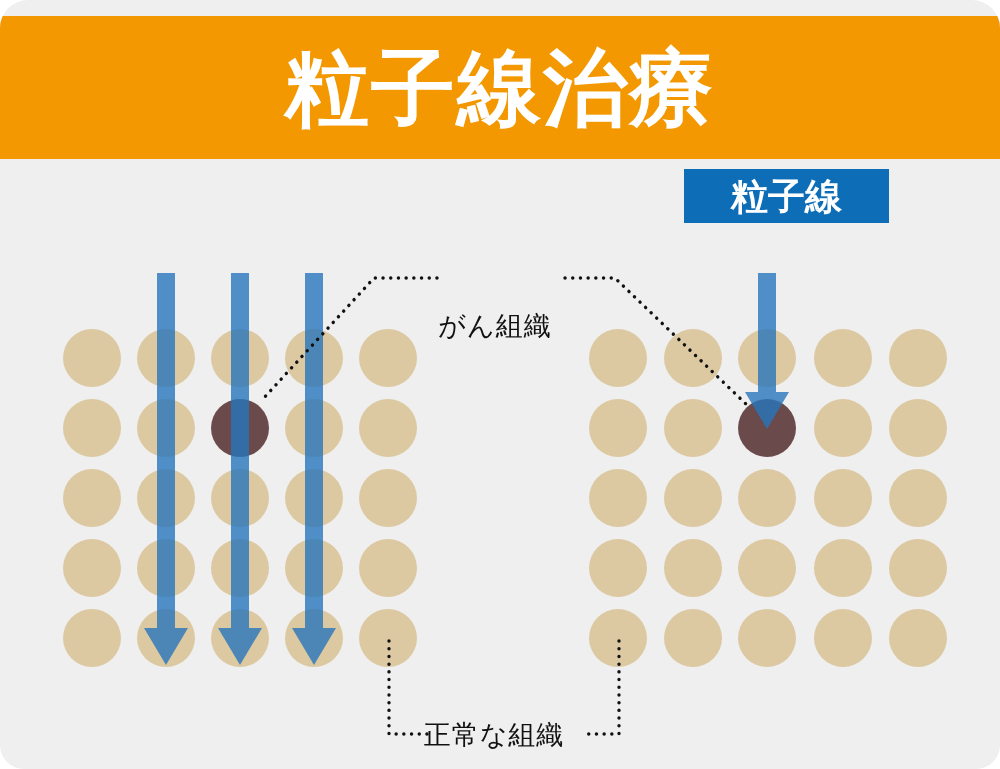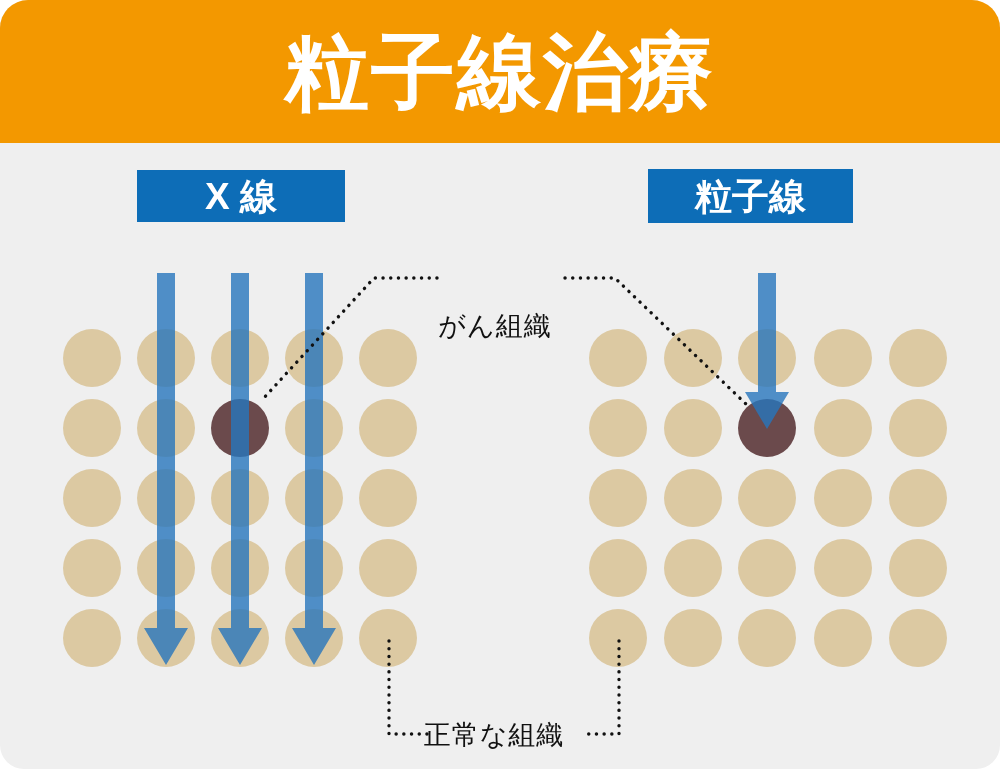--- a/index.html
+++ b/index.html
@@ -12,37 +12,37 @@
     font-family:"Liberation Sans","DejaVu Sans",sans-serif;
     width:1000px;height:769px;overflow:hidden;
   }
   .page{
     position:relative;width:1000px;height:769px;
     background:var(--page-bg);
     border-radius:28px 28px 24px 24px;
     overflow:hidden;
   }
   .header{
-    position:absolute;left:0;top:0;width:1000px;height:143px;
+    position:absolute;left:0;top:16px;width:1000px;height:143px;
     background:var(--header-bg);
     display:flex;align-items:center;justify-content:center;
   }
   .title{
     color:var(--header-text);
     font-size:84px;font-weight:900;letter-spacing:2px;line-height:1;
     font-family:"Liberation Sans","DejaVu Sans",sans-serif;
   }
   .tag{
     position:absolute;
     background:var(--tag-bg);color:var(--tag-text);
     display:flex;align-items:center;justify-content:center;
     font-size:37px;font-weight:bold;line-height:1;
   }
   .tag-xray{left:137px;top:170px;width:208px;height:52px;}
-  .tag-particle{left:648px;top:169px;width:205px;height:54px;}
+  .tag-particle{left:684px;top:169px;width:205px;height:54px;}
   .diagram-svg{position:absolute;left:0;top:0;width:1000px;height:769px;}
   .callout{
     position:absolute;transform:translate(-50%,-50%);
     color:var(--annotation-text);
     font-size:27px;font-weight:500;letter-spacing:1px;white-space:nowrap;
   }
   .callout-cancer{left:495px;top:278px;margin-top:48px;}
   .callout-normal{left:494px;top:735px;}
 </style>
 </head>
@@ -108,19 +108,18 @@
       <path d="M157,273 L175,273 L175,628 L188,628 L166,665 L144,628 L157,628 Z" fill="#2776bd" fill-opacity="0.8"></path>
       <path d="M231,273 L249,273 L249,628 L262,628 L240,665 L218,628 L231,628 Z" fill="#2776bd" fill-opacity="0.8"></path>
       <path d="M305,273 L323,273 L323,628 L336,628 L314,665 L292,628 L305,628 Z" fill="#2776bd" fill-opacity="0.8"></path>
       <path d="M758,273 L776,273 L776,392 L789,392 L767,429 L745,392 L758,392 Z" fill="#2776bd" fill-opacity="0.8"></path>
       <polyline points="437,278 374,278 262,400" fill="none" stroke="#111111" stroke-width="3.4" stroke-linecap="round" stroke-dasharray="0.1 7.6"></polyline>
       <polyline points="565,278 615,278 746,404" fill="none" stroke="#111111" stroke-width="3.4" stroke-linecap="round" stroke-dasharray="0.1 7.6"></polyline>
       <polyline points="389,641 389,734 430,734" fill="none" stroke="#111111" stroke-width="3.4" stroke-linecap="round" stroke-dasharray="0.1 7.6"></polyline>
       <polyline points="619,641 619,734 582,734" fill="none" stroke="#111111" stroke-width="3.4" stroke-linecap="round" stroke-dasharray="0.1 7.6"></polyline>
     </svg>
 
-  <div class="tag tag-xray">X 線</div>
   <div class="tag tag-particle">粒子線</div>
 
   <div class="callout callout-cancer">がん組織</div>
   <div class="callout callout-normal">正常な組織</div>
 
 </div>
 
 </body></html>

